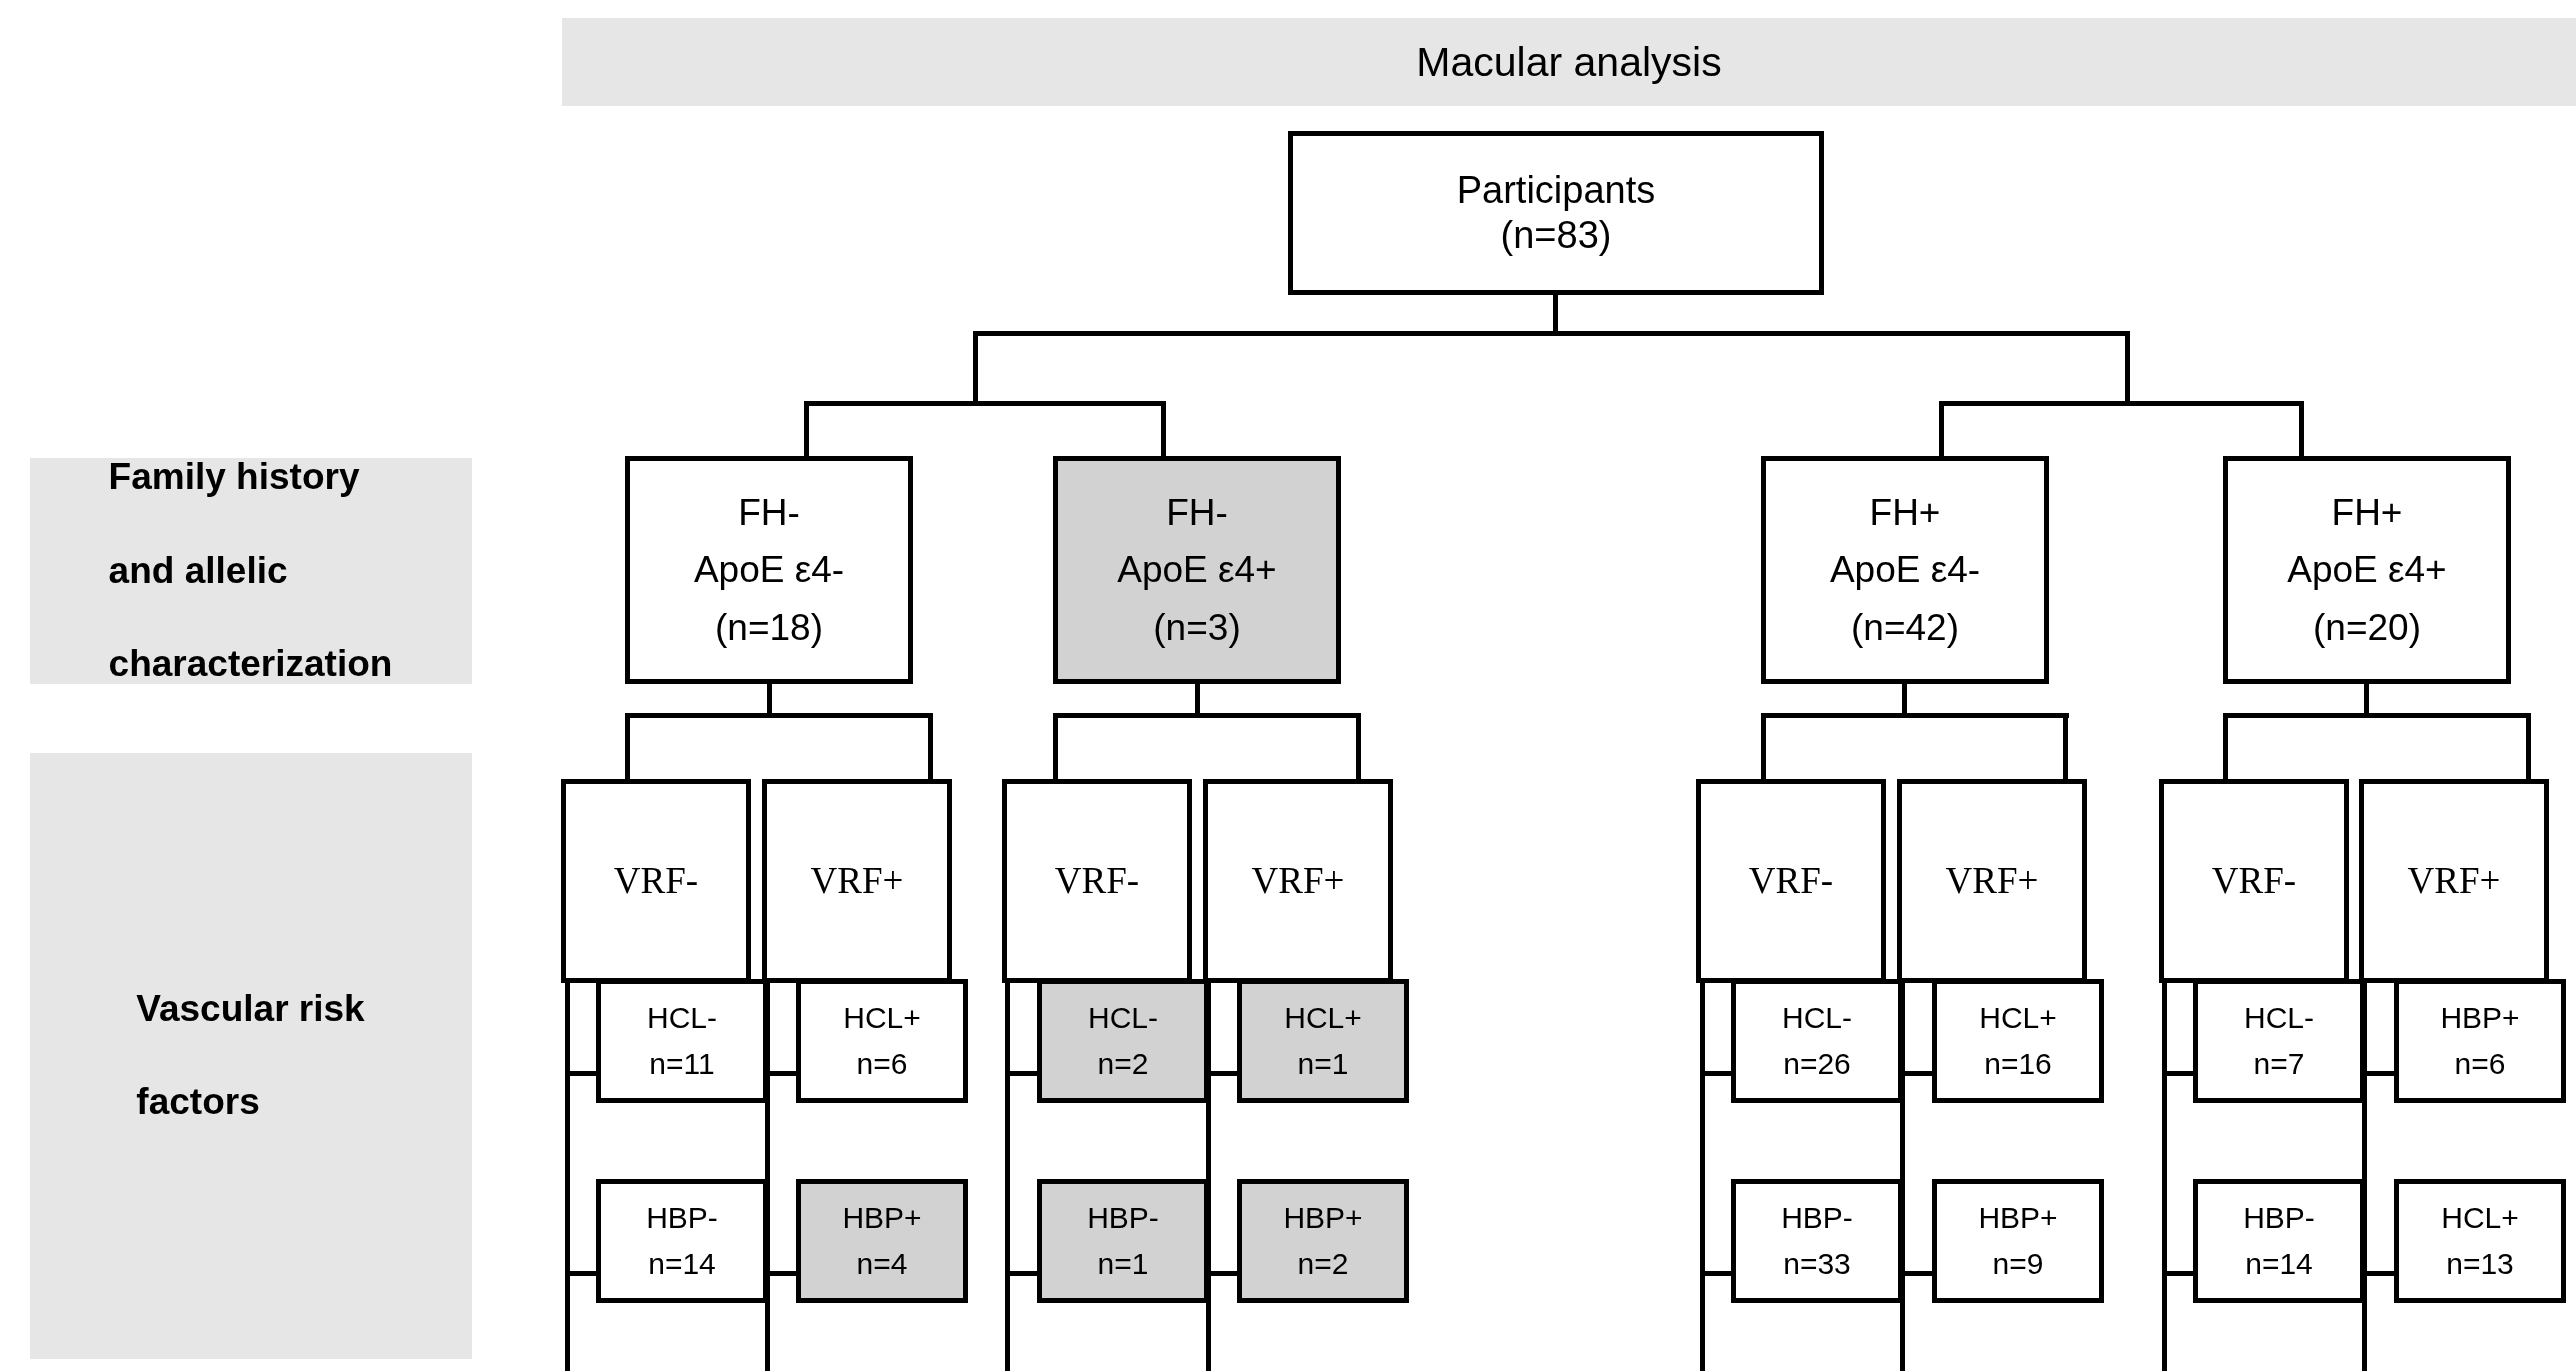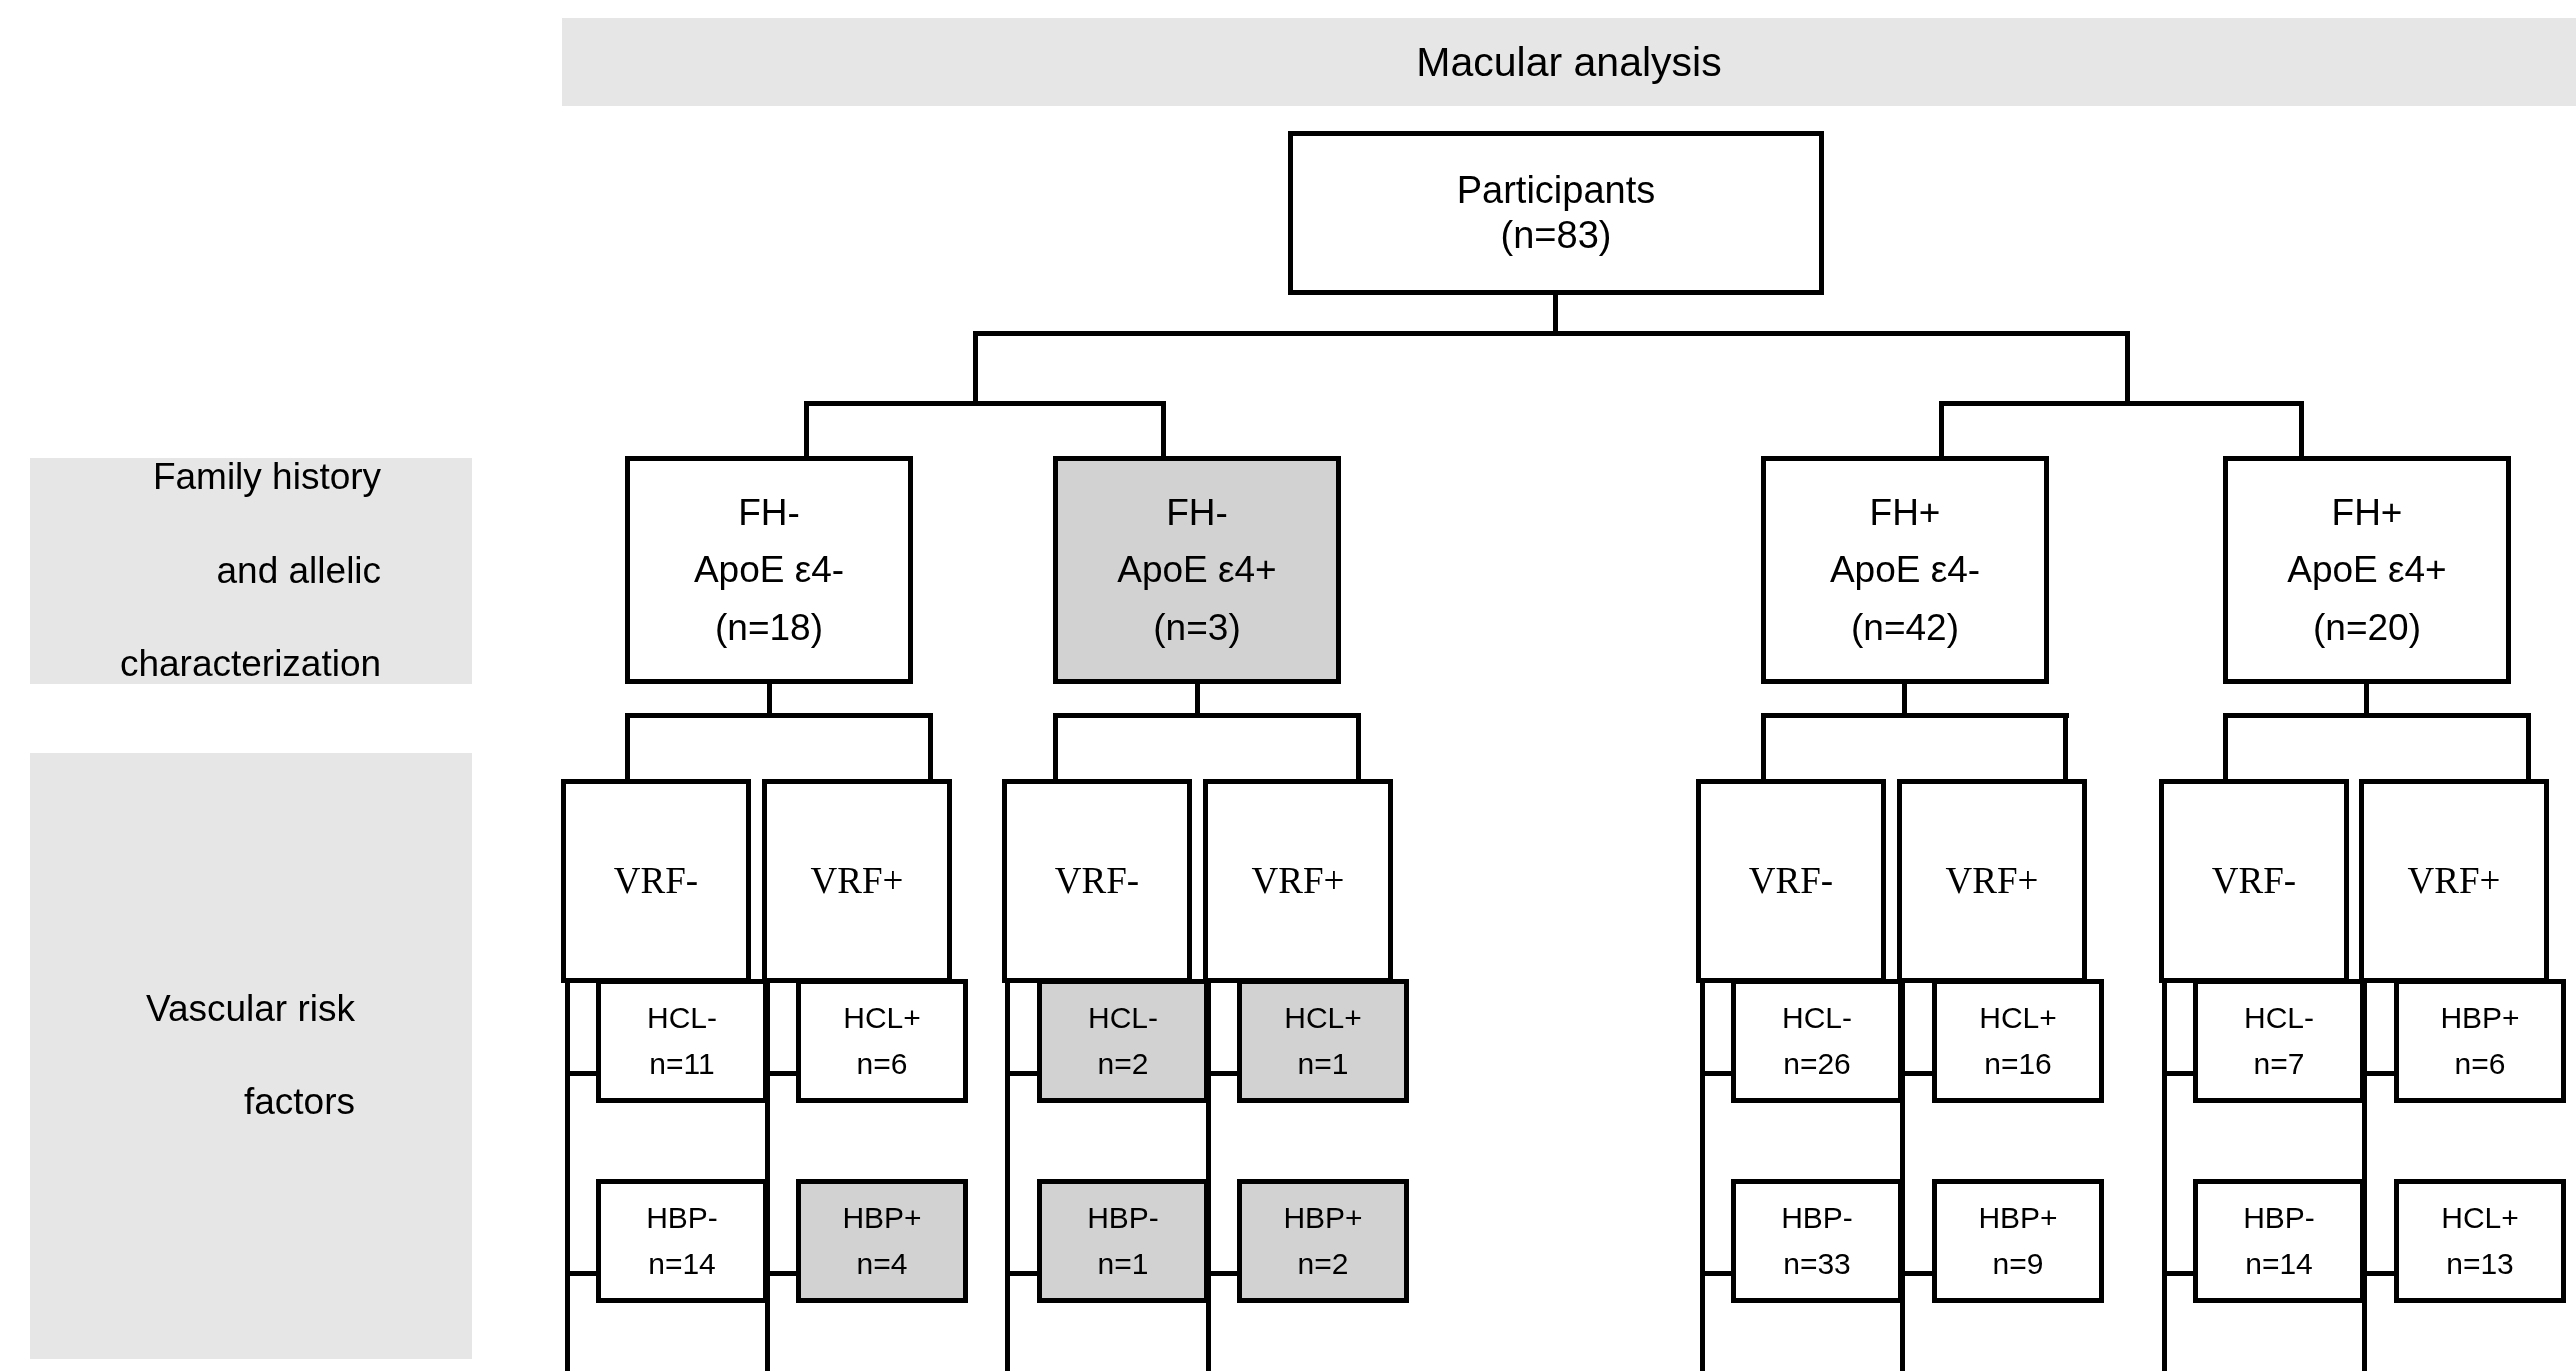--- a/index.html
+++ b/index.html
@@ -24,21 +24,22 @@
     font-size:41px;
     font-weight:normal;
     letter-spacing:0px;
     line-height:1;
   }
   
   .rowlabel{
     position:absolute;
     background:#e6e6e6;
     display:flex; align-items:center; justify-content:center;
-    text-align:right;
+    text-align:left;
+    font-weight:bold;
   }
   .rowlabel span{
     font-size:37px;
     line-height:1.26;
     display:block;
   }
   #rowlabel-family{ left:29.5px; top:458px; width:442px; height:226px; }
   #rowlabel-vascular{ left:29.5px; top:753px; width:442px; height:606px; }
 
   

